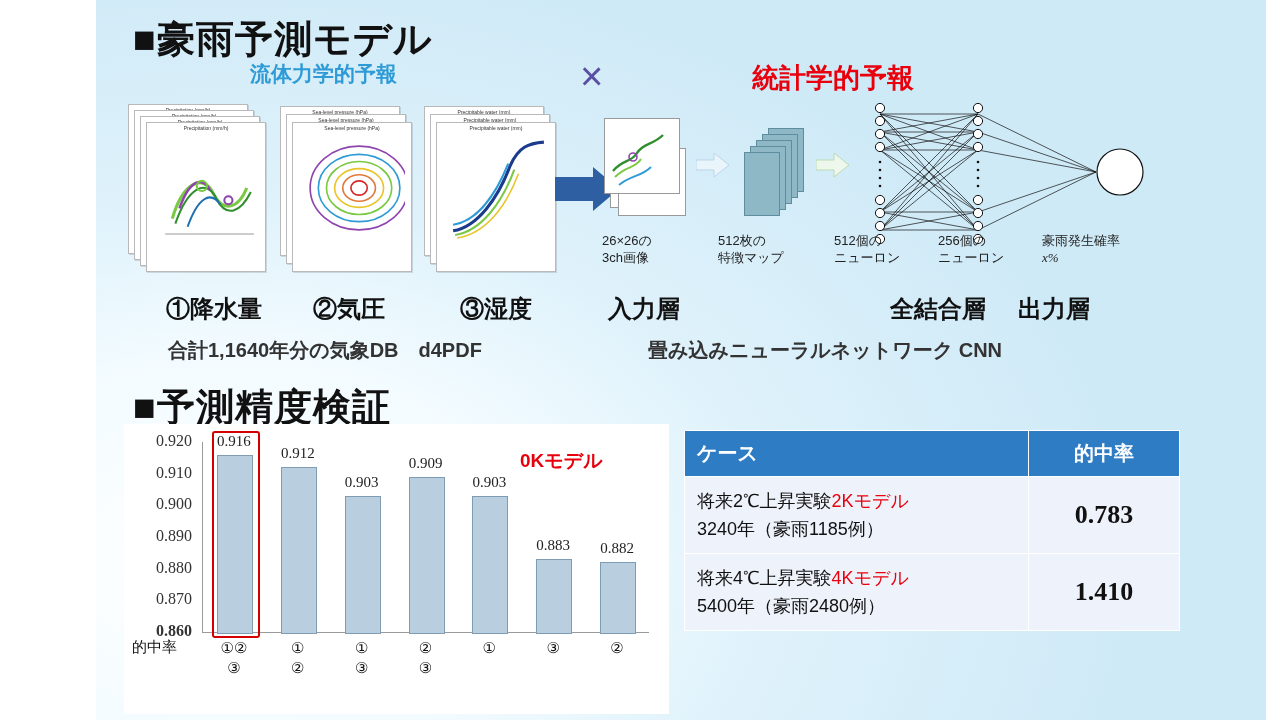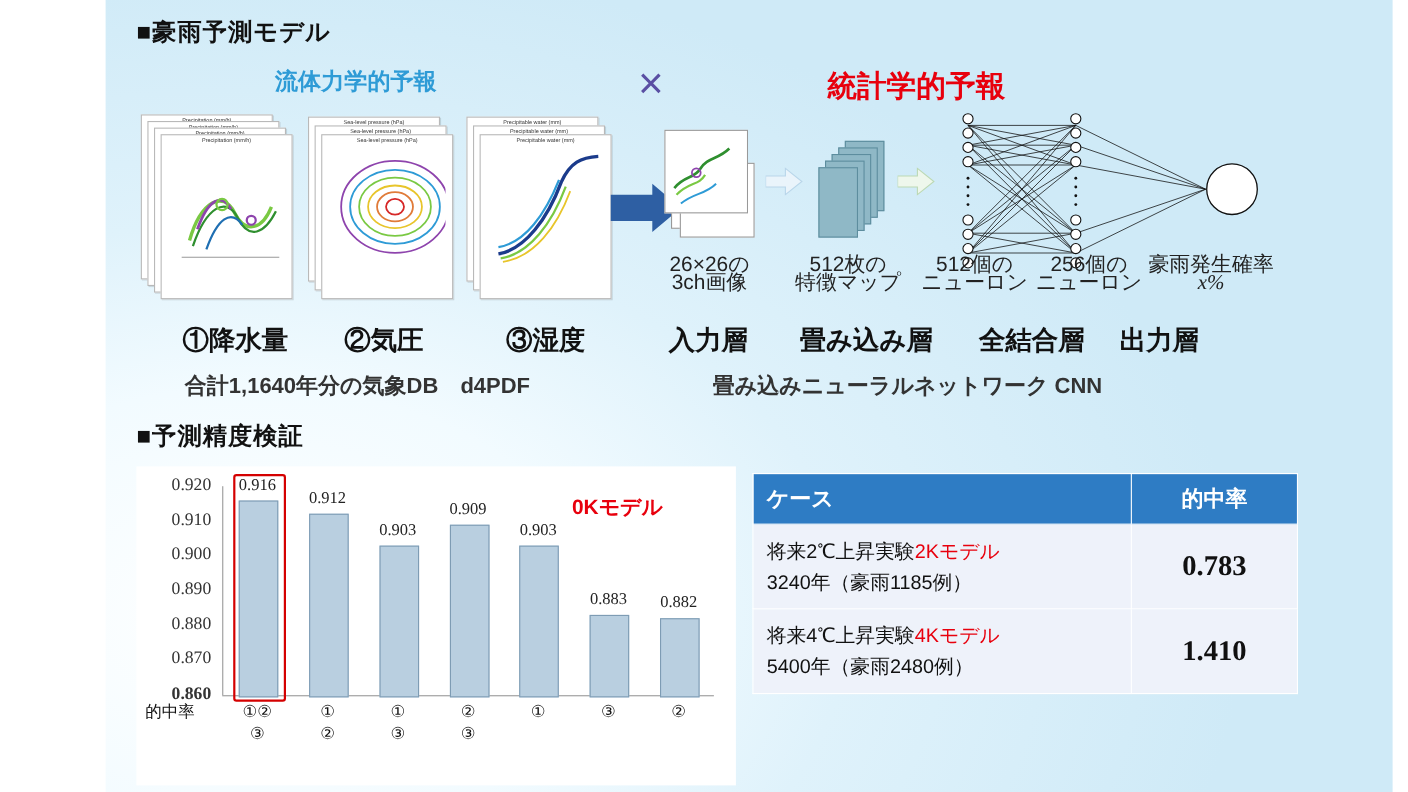--- a/index.html
+++ b/index.html
@@ -15,23 +15,24 @@
       radial-gradient(ellipse 900px 600px at 18% 78%, #ffffff 0%, #f2fbff 35%, #dff2fb 60%, #cfeaf7 100%),
       linear-gradient(120deg,#d9f0fa 0%, #eaf8fd 40%, #bfe6f6 100%);
   }
   
   .leftband{position:absolute;left:0;top:0;width:96px;height:720px;background:#ffffff;}
   .rightband{position:absolute;right:0;top:0;width:14px;height:720px;background:#ffffff;}
 
   
   .sec-title{
     position:absolute;
-    font-size:22px;font-weight:bold;color:#111;
+    font-size:38px;font-weight:bold;color:#111;
     letter-spacing:1px;
     white-space:nowrap;
+    margin-left:9px;
   }
   #t1{left:124px;top:14px;}
   #t2{left:124px;top:382px;}
 
   .sub-blue{
     position:absolute;left:250px;top:60px;
     font-size:21px;font-weight:bold;color:#2e9bd6;white-space:nowrap;
   }
   .sub-red{
     position:absolute;left:752px;top:60px;
@@ -60,21 +61,21 @@
   
   .bigarrow{position:absolute;left:555px;top:165px;width:66px;height:48px;}
 
   
   .cnnwrap{position:absolute;left:600px;top:100px;width:560px;height:200px;}
   .imgbox{position:absolute;background:#fff;border:1px solid #999;}
   .chip{position:absolute;background:#8fb8c6;border:1px solid #5d8d9e;}
   .ghostarrow{position:absolute;}
 
   .cnnlabel{
-    position:absolute;text-align:center;font-size:19px;color:#222;line-height:17px;
+    position:absolute;font-size:13px;color:#222;line-height:17px;
     white-space:nowrap;
   }
   .layerlabel{
     position:absolute;font-size:24px;font-weight:bold;color:#111;white-space:nowrap;
   }
   .numlabel{
     position:absolute;font-size:24px;font-weight:bold;color:#111;white-space:nowrap;
   }
   .footnote{
     position:absolute;font-size:20px;color:#333;white-space:nowrap;font-weight:bold;
@@ -338,21 +339,20 @@
       <span>256個の</span><br>
       <span>ニューロン</span>
     </div>
     <div class="cnnlabel" style="left:442px;top:132px;width:118px;">
       <span>豪雨発生確率</span><br>
       <span style="font-style:italic;font-family:'Liberation Serif',serif;">x%</span>
     </div>
   </div>
 
   <div class="layerlabel" style="left:608px;top:293px;">入力層</div>
-  <div class="layerlabel" style="left:727px;top:293px;">畳み込み層</div>
   <div class="layerlabel" style="left:890px;top:293px;">全結合層</div>
   <div class="layerlabel" style="left:1018px;top:293px;">出力層</div>
   <div class="footnote" style="left:648px;top:337px;">畳み込みニューラルネットワーク CNN</div>
 
   <div class="sec-title" id="t2">■予測精度検証</div>
 
   <div class="chartcard">
     <div id="chart-render" class="chart-area">
         <div class="ylab" style="left: 6px; width: 62px; text-align: right; top: 8px;">0.920</div>
         <div class="ylab" style="left: 6px; width: 62px; text-align: right; top: 39.6667px;">0.910</div>

